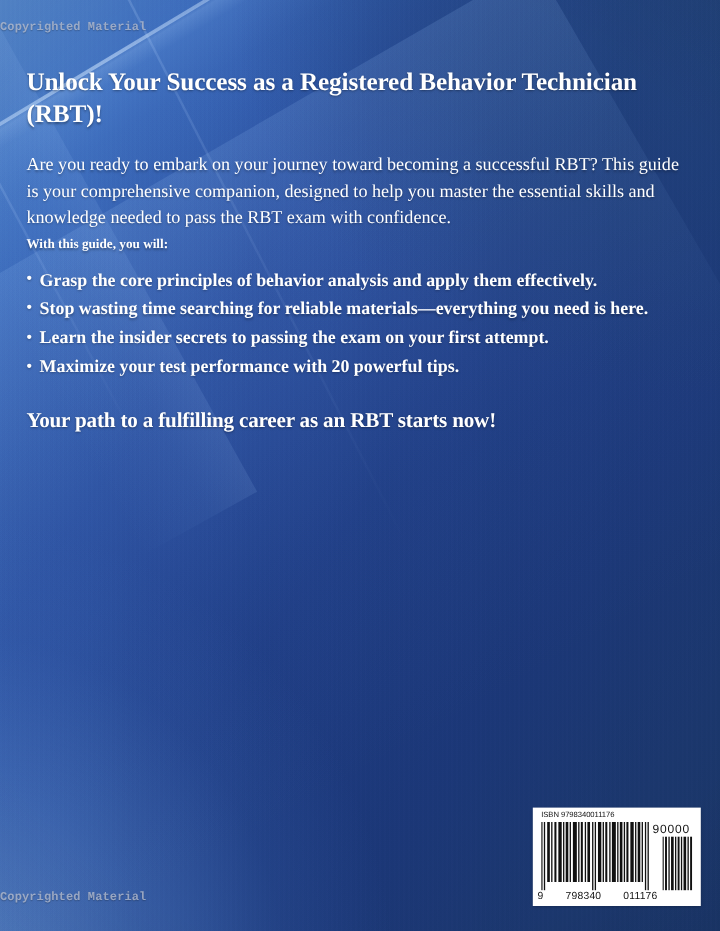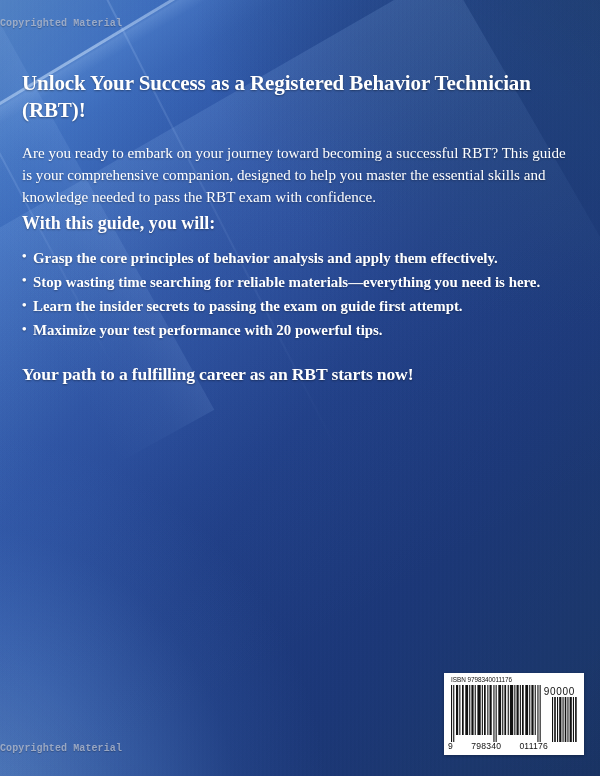--- a/index.html
+++ b/index.html
@@ -199,21 +199,21 @@
     letter-spacing: 0.1px;
     color: rgba(182,190,208,0.78);
     text-shadow: 0 1px 1px rgba(0,0,0,0.22);
   }
   .copyright-top    { top: 18px; }
   .copyright-bottom { top: 743px; }
 
   .body-block {
     position: absolute;
     left: 22px;
-    top: 70px;
+    top: 55px;
     width: 560px;
   }
 
   .headline {
     font-size: 21px;
     font-weight: bold;
     line-height: 1.30;
     margin: 0 0 17px 0;
     letter-spacing: -0.1px;
     text-shadow: 0 1px 2px rgba(0,0,0,0.35);
@@ -221,21 +221,21 @@
 
   .intro {
     font-size: 15.1px;
     line-height: 1.46;
     margin: 0 0 5px 0;
     max-width: 556px;
     text-shadow: 0 1px 2px rgba(0,0,0,0.30);
   }
 
   .subhead {
-    font-size: 18px;
+    font-size: 11px;
     font-weight: bold;
     margin: 0 0 14px 0;
     text-shadow: 0 1px 2px rgba(0,0,0,0.33);
   }
 
   ul.benefits {
     list-style: none;
     margin: 0 0 22px 0;
     padding: 0;
     font-size: 14.9px;
@@ -358,21 +358,21 @@
 
       <h1 class="headline">Unlock Your Success as a Registered Behavior Technician (RBT)!</h1>
 
       <p class="intro">Are you ready to embark on your journey toward becoming a successful RBT? This guide is your comprehensive companion, designed to help you master the essential skills and knowledge needed to pass the RBT exam with confidence.</p>
 
       <p class="subhead">With this guide, you will:</p>
 
       <ul class="benefits">
         <li>Grasp the core principles of behavior analysis and apply them effectively.</li>
         <li>Stop wasting time searching for reliable materials—everything you need is here.</li>
-        <li>Learn the insider secrets to passing the exam on guide first attempt.</li>
+        <li>Learn the insider secrets to passing the exam on your first attempt.</li>
         <li>Maximize your test performance with 20 powerful tips.</li>
       </ul>
 
       <p class="closing">Your path to a fulfilling career as an RBT starts now!</p>
     </div>
 
     <div class="barcode-box">
 
       <div class="isbn-caption">ISBN 9798340011176</div>
 

